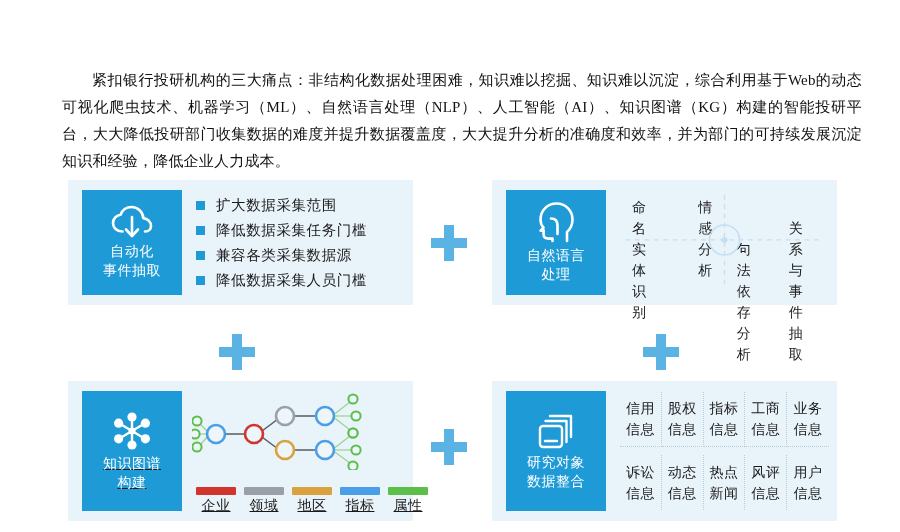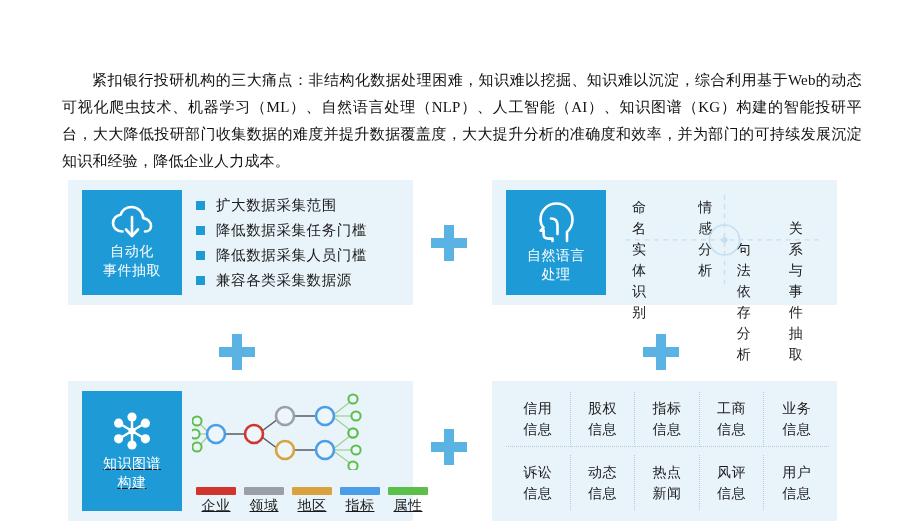--- a/index.html
+++ b/index.html
@@ -228,25 +228,25 @@
       <div class="bullet-row">
         <span class="bullet-square"></span>
         <span class="bullet-text">扩大数据采集范围</span>
       </div>
       <div class="bullet-row">
         <span class="bullet-square"></span>
         <span class="bullet-text">降低数据采集任务门槛</span>
       </div>
       <div class="bullet-row">
         <span class="bullet-square"></span>
-        <span class="bullet-text">降低数据采集人员门槛</span>
+        <span class="bullet-text">兼容各类采集数据源</span>
       </div>
       <div class="bullet-row">
         <span class="bullet-square"></span>
-        <span class="bullet-text">兼容各类采集数据源</span>
+        <span class="bullet-text">降低数据采集人员门槛</span>
       </div>
     </div>
   </div>
 
   <div class="panel" id="panel-nlp">
     <div class="icon-tile">
       <span class="glyph">
         <svg width="38" height="42" viewBox="0 0 38 42">
           <path d="M30 40 L30 31 C34 27.5 35.5 22.5 35.5 18.5
                    C35.5 9.4 28.4 2.5 19.5 2.5
@@ -377,20 +377,32 @@
         </div>
         <div class="kg-legend-item">
           <div class="kg-swatch" style="background:#5CBF4A"></div>
           <div class="kg-legend-label">属性</div>
         </div>
       </div>
     </div>
   </div>
 
   <div class="panel" id="panel-integration">
+    <div class="icon-tile">
+      <span class="glyph">
+        <svg width="40" height="38" viewBox="0 0 40 38">
+          <path d="M14 4 L35 4 L35 25" fill="none" stroke="#ffffff" stroke-width="2.4" stroke-linecap="round" stroke-linejoin="round"></path>
+          <path d="M9.5 9 L30.5 9 L30.5 30" fill="none" stroke="#ffffff" stroke-width="2.4" stroke-linecap="round" stroke-linejoin="round"></path>
+          <rect x="4" y="14" width="22" height="21" rx="3" fill="none" stroke="#ffffff" stroke-width="2.4"></rect>
+          <line x1="9" y1="29" x2="21" y2="29" stroke="#ffffff" stroke-width="2.4" stroke-linecap="round"></line>
+        </svg>
+      </span>
+      <span class="tile-label">研究对象</span>
+      <span class="tile-label">数据整合</span>
+    </div>
     <div class="panel-body">
       <div class="int-grid">
         <div class="int-cell row-top">
           <span>信用</span>
           <span>信息</span>
         </div>
         <div class="int-cell row-top">
           <span>股权</span>
           <span>信息</span>
         </div>

